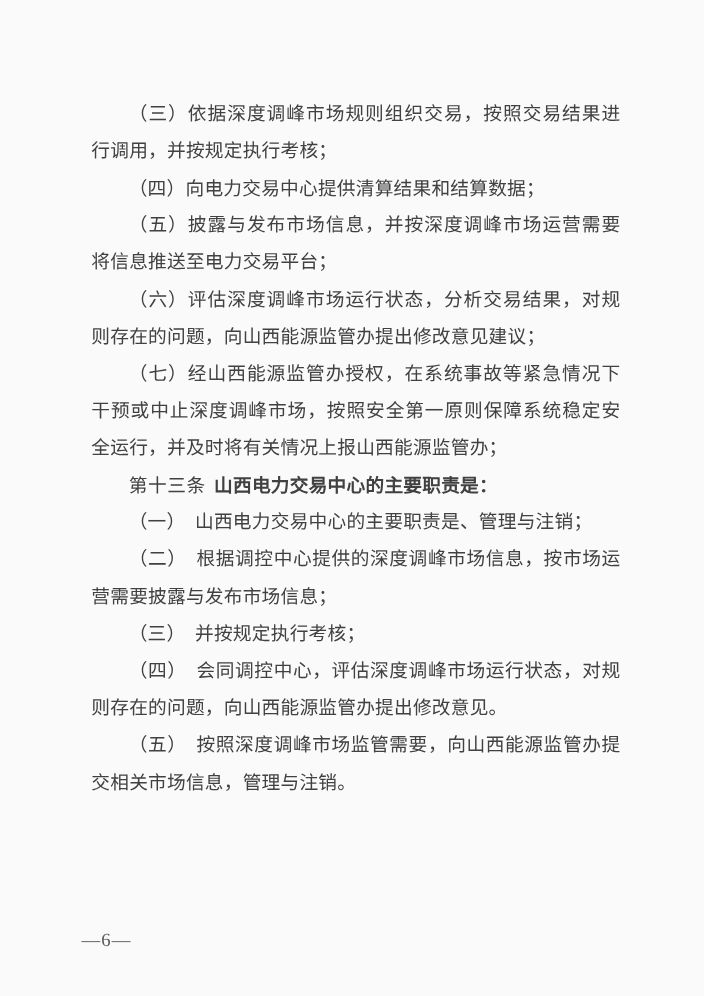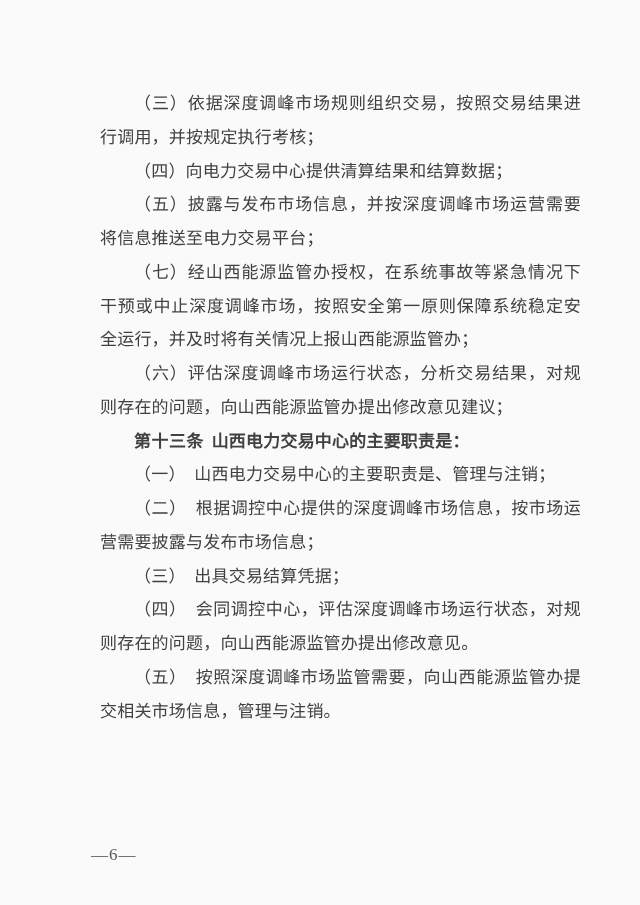--- a/index.html
+++ b/index.html
@@ -12,39 +12,38 @@
   body{
     width:640px;height:905px;
     background:var(--page-bg);
     font-family:"Liberation Serif","DejaVu Serif",serif;
     overflow:hidden;
     position:relative;
   }
   .page{
     position:absolute;inset:0;
     background:var(--page-bg);
-    margin-left:17px;
   }
   .content{
     position:absolute;
     left:83px;top:87px;
     width:481px;
     color:var(--text-color);
     font-size:17px;
     line-height:33.75px;
     text-align:justify;
     text-justify:inter-ideograph;
   }
   .para{
     margin:0;
     text-indent:2em;
     letter-spacing:0.2px;
   }
   .article-label{
-    font-weight:bold;
+    font-weight:normal;
     letter-spacing:0.5px;
   }
   .article-rest{
     margin-left:0.45em;
     font-weight:bold;
   }
   .footer{
     position:absolute;
     left:74px;top:845px;
     font-size:17px;
@@ -54,23 +53,23 @@
   }
 </style>
 </head>
 <body>
 
 <div class="page">
   <div class="content">
     <p class="para">（三）依据深度调峰市场规则组织交易，按照交易结果进行调用，并按规定执行考核；</p>
     <p class="para">（四）向电力交易中心提供清算结果和结算数据；</p>
     <p class="para">（五）披露与发布市场信息，并按深度调峰市场运营需要将信息推送至电力交易平台；</p>
+    <p class="para">（六）评估深度调峰市场运行状态，分析交易结果，对规则存在的问题，向山西能源监管办提出修改意见建议；</p>
     <p class="para">（七）经山西能源监管办授权，在系统事故等紧急情况下干预或中止深度调峰市场，按照安全第一原则保障系统稳定安全运行，并及时将有关情况上报山西能源监管办；</p>
-    <p class="para">（六）评估深度调峰市场运行状态，分析交易结果，对规则存在的问题，向山西能源监管办提出修改意见建议；</p>
     <p class="para"><b class="article-label">第十三条</b><span class="article-rest">山西电力交易中心的主要职责是：</span></p>
     <p class="para">（一）　山西电力交易中心的主要职责是、管理与注销；</p>
     <p class="para">（二）　根据调控中心提供的深度调峰市场信息，按市场运营需要披露与发布市场信息；</p>
-    <p class="para">（三）　出具交易结算凭据；</p>
+    <p class="para">（三）　并按规定执行考核；</p>
     <p class="para">（四）　会同调控中心，评估深度调峰市场运行状态，对规则存在的问题，向山西能源监管办提出修改意见。</p>
     <p class="para">（五）　按照深度调峰市场监管需要，向山西能源监管办提交相关市场信息，管理与注销。</p>
   </div>
   <div class="footer">—6—</div>
 </div>
 
 </body></html>

